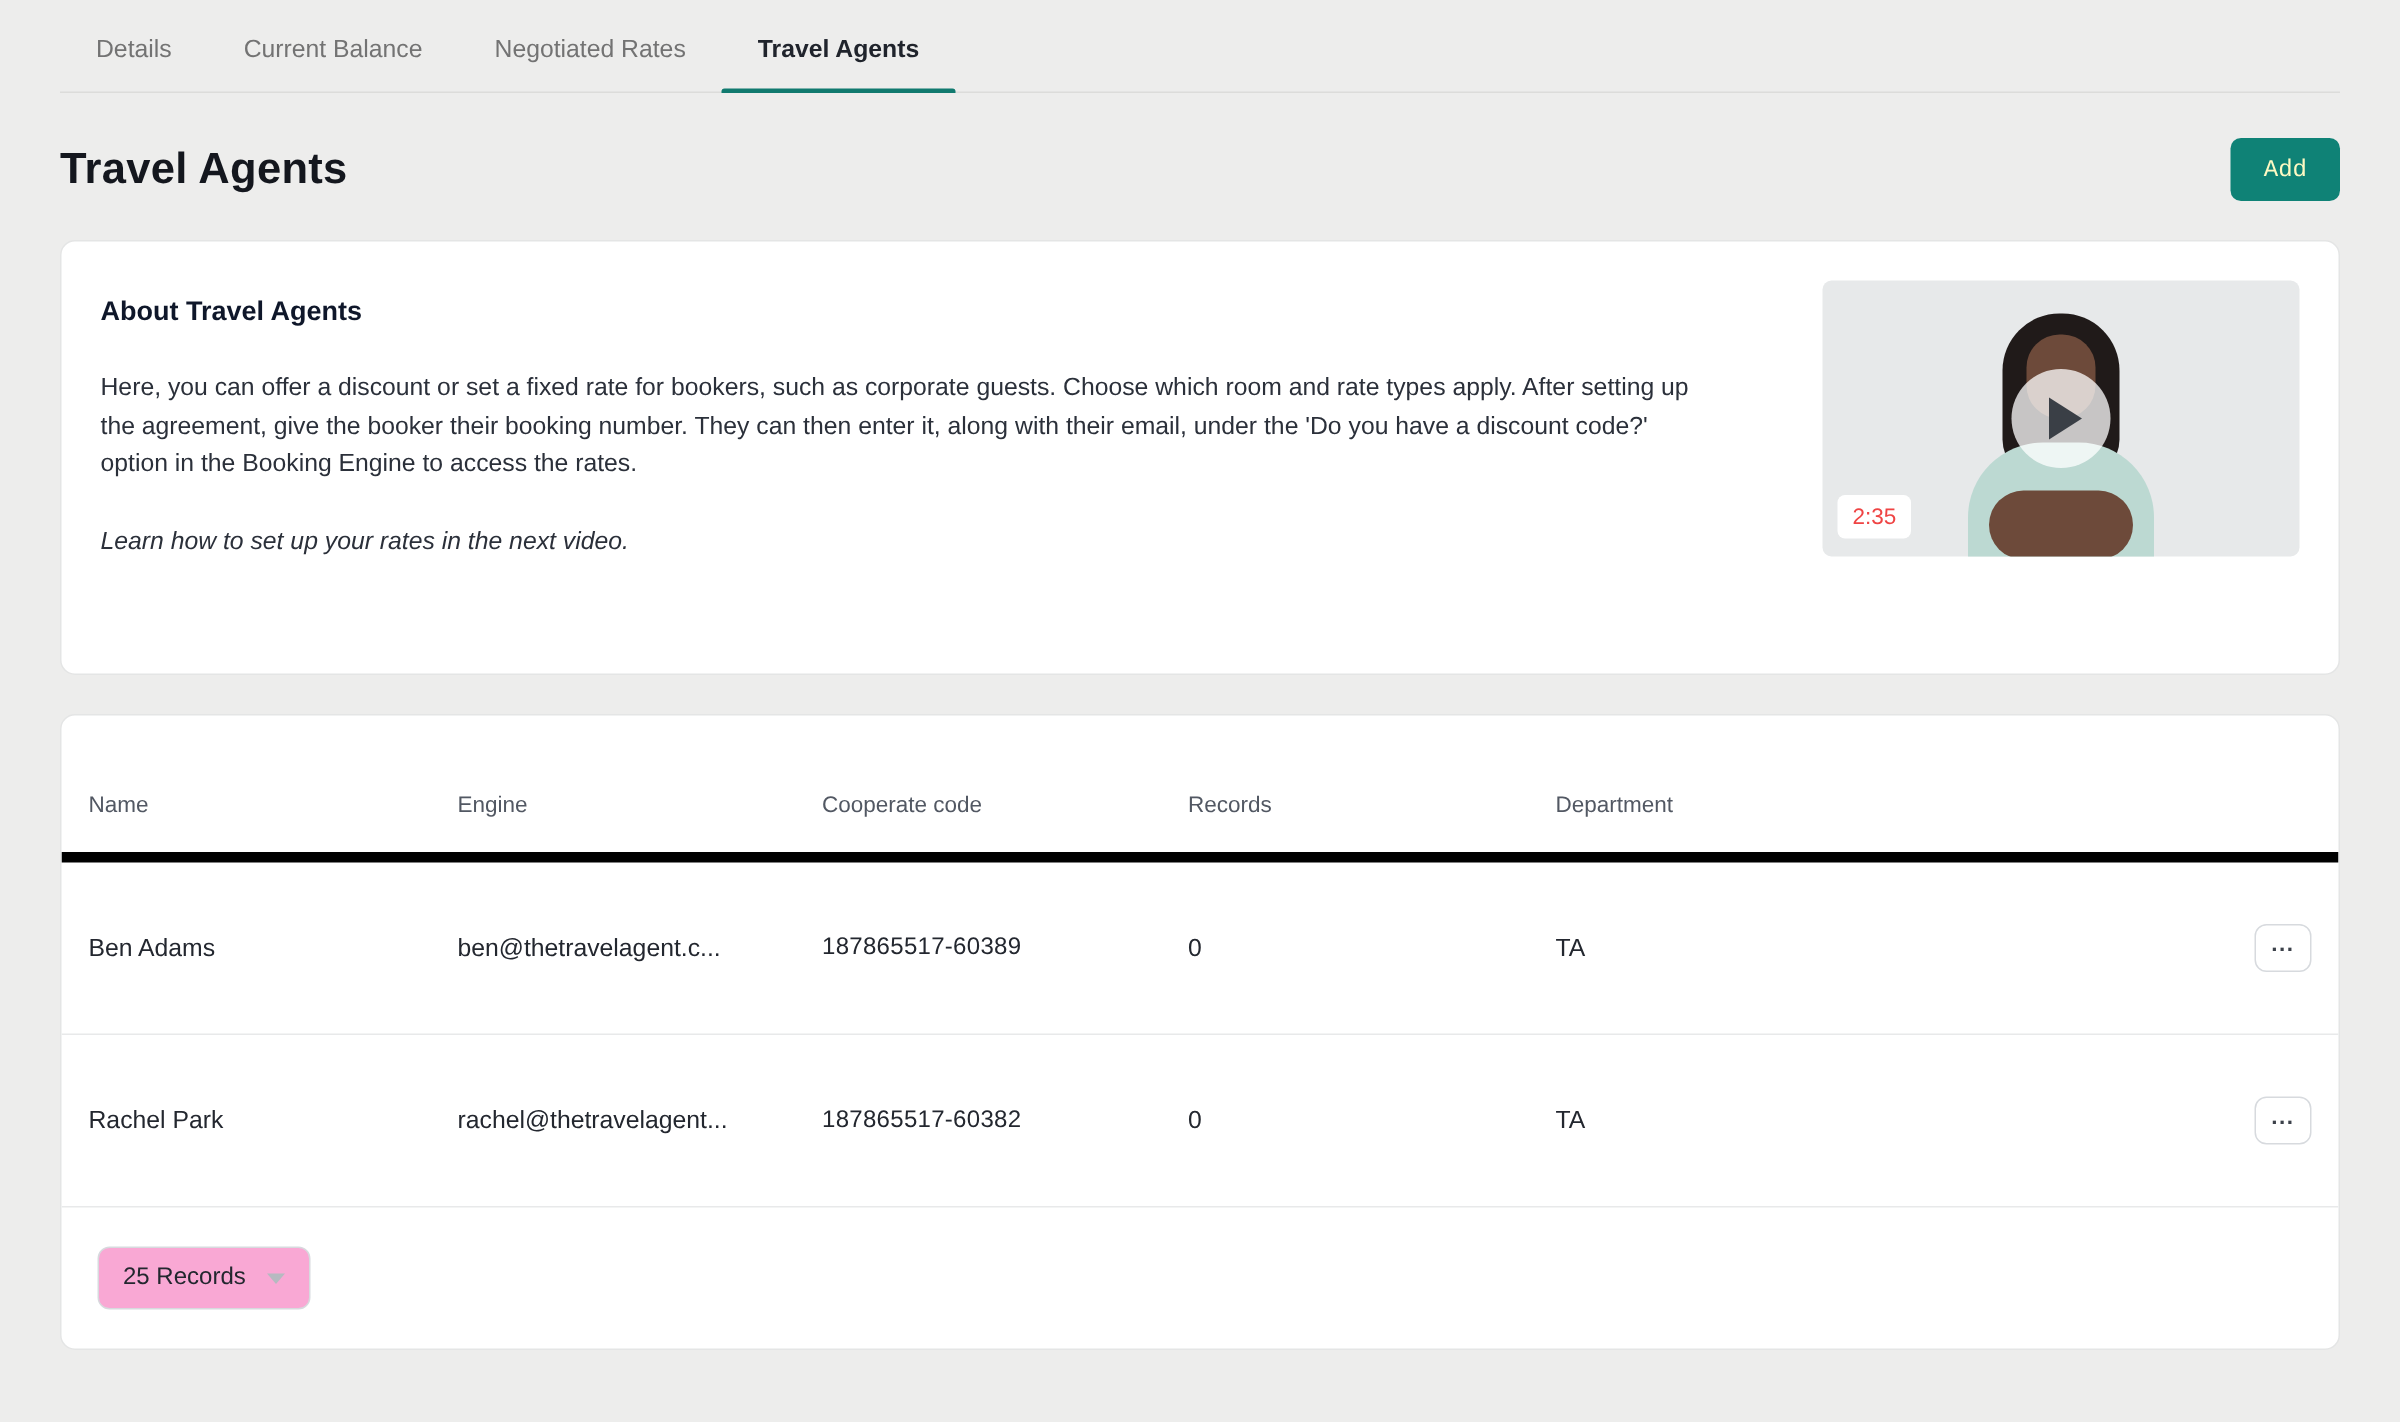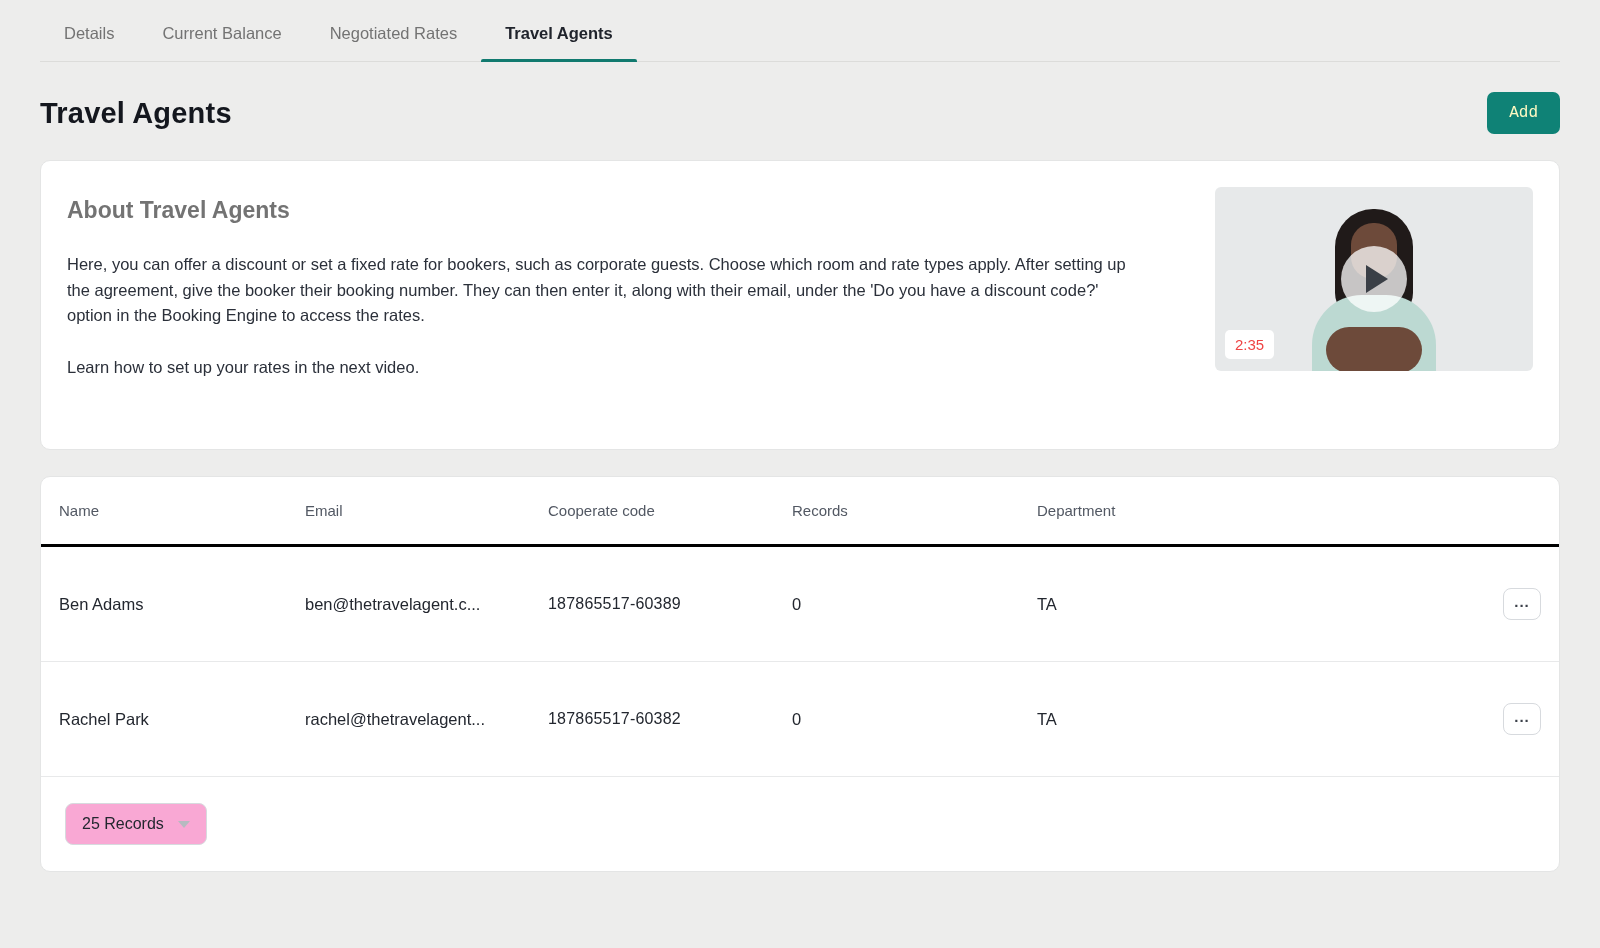--- a/index.html
+++ b/index.html
@@ -74,32 +74,32 @@
     border: 1px solid #e4e5e5;
     border-radius: 10px;
     padding: 26px;
     display: flex;
     justify-content: space-between;
     gap: 40px;
     min-height: 290px;
   }
   .about-text { max-width: 1060px; padding-top: 10px; }
   .about-title {
-    font-size: 23px;
+    font-size: 18px;
     font-weight: 700;
-    color: #737373;
+    color: #0f172a;
     margin-bottom: 28px;
   }
   .about-para {
     font-size: 16.5px;
     line-height: 25.5px;
     color: #2b303a;
     margin-bottom: 26px;
   }
-  .about-para.last { margin-bottom: 0; }
+  .about-para.last { margin-bottom: 0; font-style: italic; }
 
   .video-thumb {
     position: relative;
     width: 318px;
     height: 184px;
     border-radius: 6px;
     background: #e7e9ea;
     overflow: hidden;
     flex-shrink: 0;
     cursor: pointer;
@@ -172,21 +172,21 @@
     border: 1px solid #e4e5e5;
     border-radius: 10px;
     overflow: hidden;
   }
   .trow {
     display: grid;
     grid-template-columns: 246px 243px 244px 245px 1fr 96px;
     align-items: center;
     padding: 0 18px;
   }
-  .thead { height: 70px; border-bottom: 3px solid #000000; }
+  .thead { height: 70px; border-bottom: 7px solid #000000; margin-top: 28px; }
   .th {
     font-size: 15px;
     color: #525863;
     font-weight: 400;
   }
   .tbody-row { height: 115px; border-bottom: 1px solid #e8e9ea; }
   .td { font-size: 16.5px; color: #23272f; }
   .td.code { font-size: 16px; letter-spacing: 0.2px; }
   .actions-cell { display: flex; justify-content: flex-end; }
   .kebab-btn {
@@ -257,21 +257,21 @@
       <div class="play-triangle"></div>
     </div>
     <div class="duration-badge">2:35</div>
   </div>
 </section>
 
 <section class="table-card">
 
   <div class="trow thead">
     <div class="th">Name</div>
-    <div class="th">Email</div>
+    <div class="th">Engine</div>
     <div class="th">Cooperate code</div>
     <div class="th">Records</div>
     <div class="th">Department</div>
     <div class="th"></div>
   </div>
 
   <div class="trow tbody-row">
     <div class="td">Ben Adams</div>
     <div class="td">ben@thetravelagent.c...</div>
     <div class="td code">187865517-60389</div>

